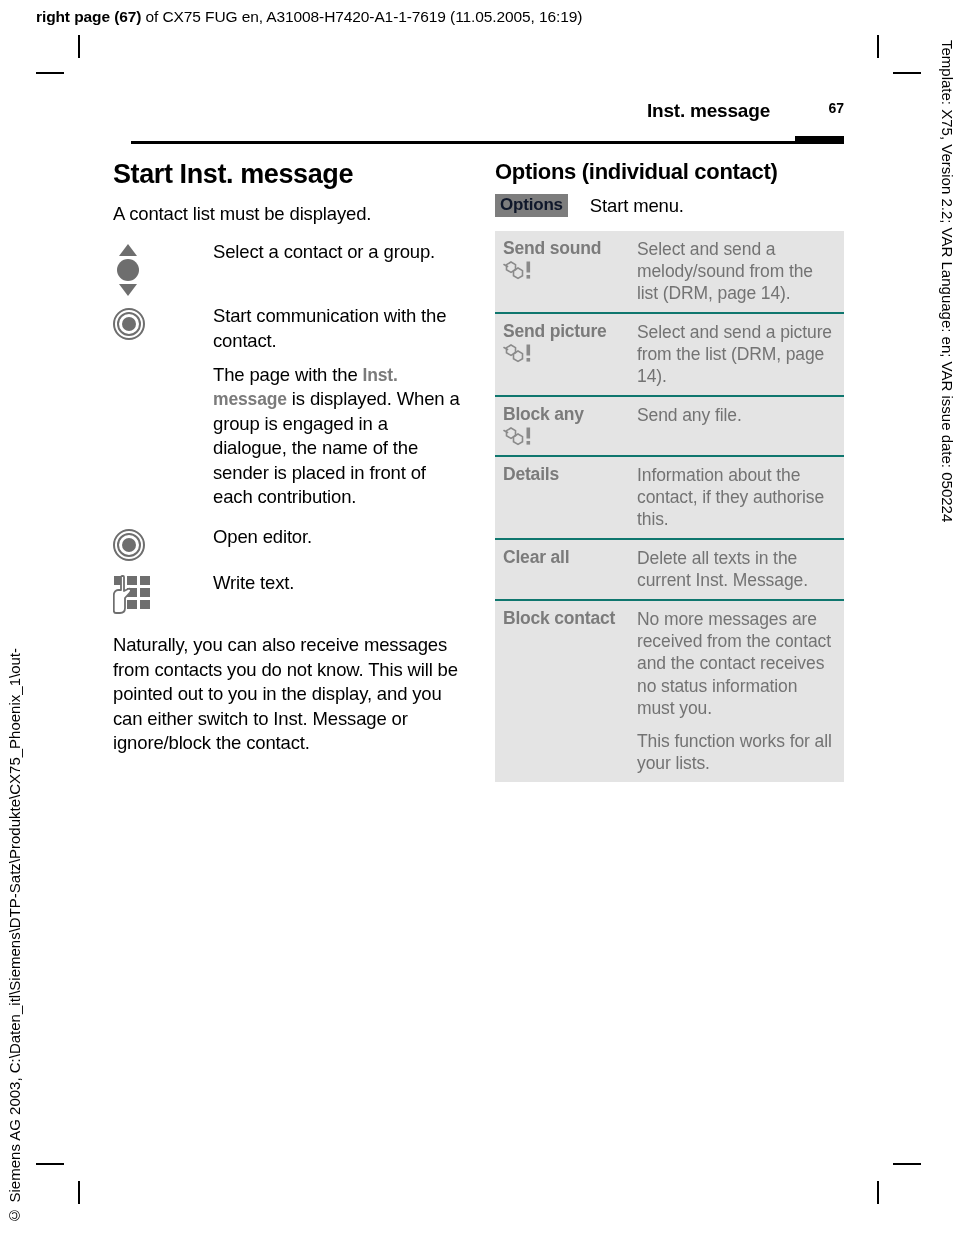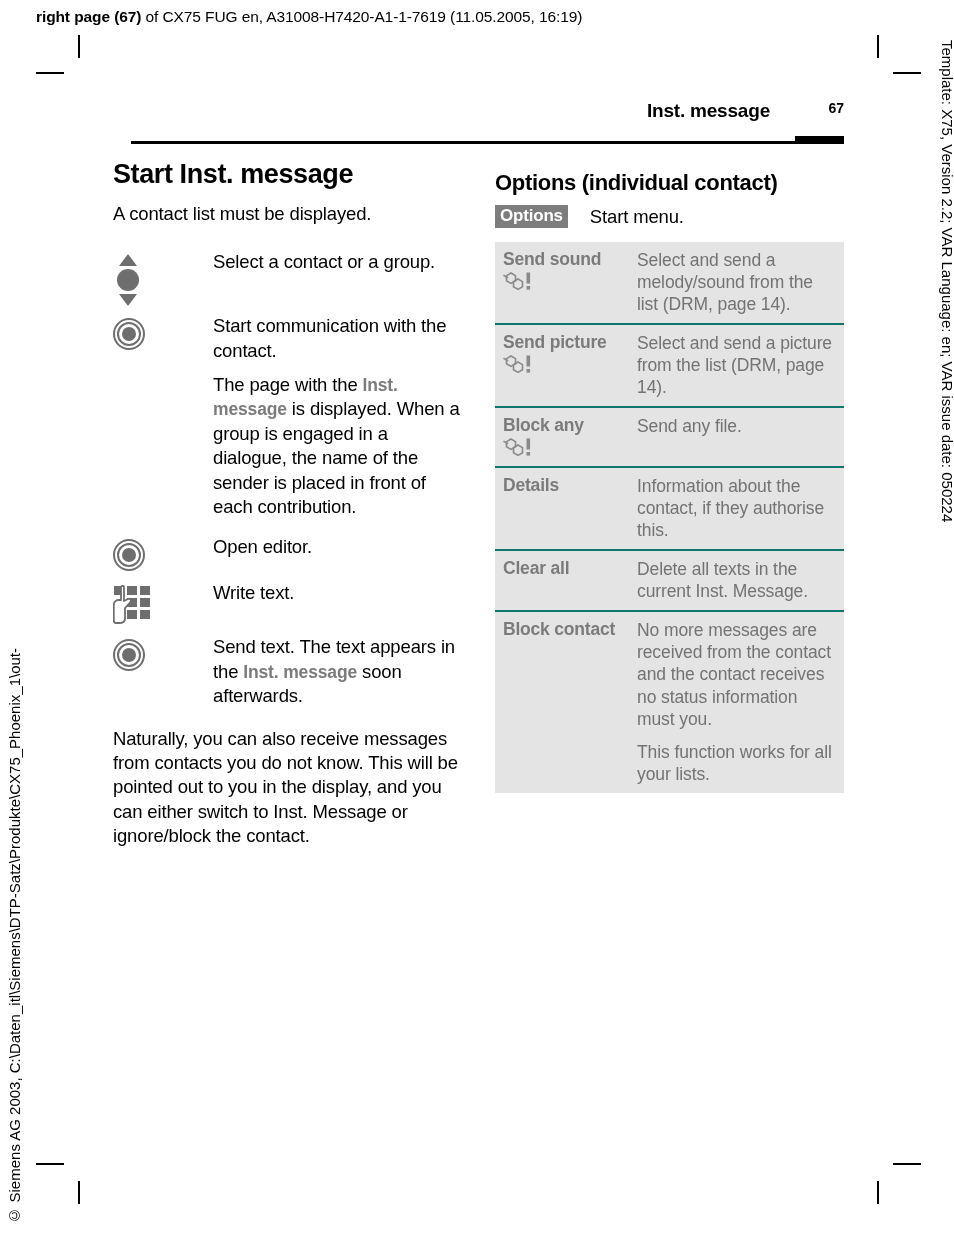--- a/index.html
+++ b/index.html
@@ -100,21 +100,20 @@
     position: absolute;
     left: 113px;
     top: 160px;
     width: 352px;
   }
   .col-right {
     position: absolute;
     left: 495px;
     top: 160px;
     width: 308px;
-    margin-top: 11px;
   }
 
   h1.sec {
     margin: 0 0 12px 0;
     font-size: 27px;
     font-weight: bold;
     letter-spacing: -0.4px;
     line-height: 1.1;
   }
   h2.sec {
@@ -165,21 +164,21 @@
   .icon-keypad { width: 40px; height: 40px; display: block; }
 
   
   .softkey-line {
     display: flex;
     align-items: flex-start;
     margin: 0 0 14px 0;
   }
   .softkey {
     background: #7d7d7d;
-    color: #ffffff;
+    color: #0f172a;
     font-weight: bold;
     font-size: 17px;
     padding: 2px 5px 3px 5px;
     line-height: 1.05;
     letter-spacing: -0.2px;
     display: inline-block;
   }
   .softkey-desc {
     margin-left: 22px;
     font-size: 18.5px;
@@ -247,21 +246,21 @@
   <div class="title">Inst. message</div>
   <div class="pageno">67</div>
 </div>
 <div class="rule-thin"></div>
 <div class="rule-thick"></div>
 
 <div class="col-left">
 
   <h1 class="sec">Start Inst. message</h1>
 
-  <p class="body" style="margin-bottom:24px;">A contact list must be displayed.</p>
+  <p class="body" style="margin-bottom:14px;">A contact list must be displayed.</p>
 
   <div class="keyrow">
     <div class="keycell">
       <span>
         <svg class="icon-nav" viewBox="0 0 30 52" xmlns="http://www.w3.org/2000/svg">
           <path d="M15 0 L24 12 L6 12 Z" fill="#6e6e6e"></path>
           <circle cx="15" cy="26" r="11" fill="#6e6e6e"></circle>
           <path d="M15 52 L24 40 L6 40 Z" fill="#6e6e6e"></path>
         </svg>
       </span>
@@ -311,32 +310,20 @@
           <rect x="14" y="25" width="10" height="9" fill="#6e6e6e"></rect>
           <rect x="27" y="25" width="10" height="9" fill="#6e6e6e"></rect>
           <rect x="1" y="1" width="10" height="9" fill="#6e6e6e"></rect>
           <path d="M8 2 C8 0.5 11 0.5 11 2 L11 16 L15 14 C17.5 13 19 15.5 17 17.5 L12 23 L12 33 C12 36 10 38 7 38 L3 38 C1.6 38 0.8 37 0.8 35.6 L0.8 20 C0.8 17 3 15 5 15 L8 15 Z" fill="#ffffff" stroke="#6e6e6e" stroke-width="1.8" stroke-linejoin="round"></path>
         </svg>
       </span>
     </div>
     <div class="desc">Write text.</div>
   </div>
 
-  <div class="keyrow" style="margin-top:10px;">
-    <div class="keycell">
-      <span>
-        <svg class="icon-ok" viewBox="0 0 32 32" xmlns="http://www.w3.org/2000/svg">
-          <circle cx="16" cy="16" r="15" fill="none" stroke="#6e6e6e" stroke-width="2"></circle>
-          <circle cx="16" cy="16" r="11" fill="none" stroke="#6e6e6e" stroke-width="2"></circle>
-          <circle cx="16" cy="16" r="7" fill="#6e6e6e"></circle>
-        </svg>
-      </span>
-    </div>
-    <div class="desc"><span>Send text. The text appears in the </span><span class="disp">Inst. message</span><span> soon afterwards.</span></div>
-  </div>
 
   <p class="body" style="margin-top:18px;">Naturally, you can also receive messages from contacts you do not know. This will be pointed out to you in the display, and you can either switch to Inst. Message or ignore/block the contact.</p>
 
 </div>
 
 <div class="col-right">
 
   <h2 class="sec">Options (individual contact)</h2>
 
   <div class="softkey-line">

